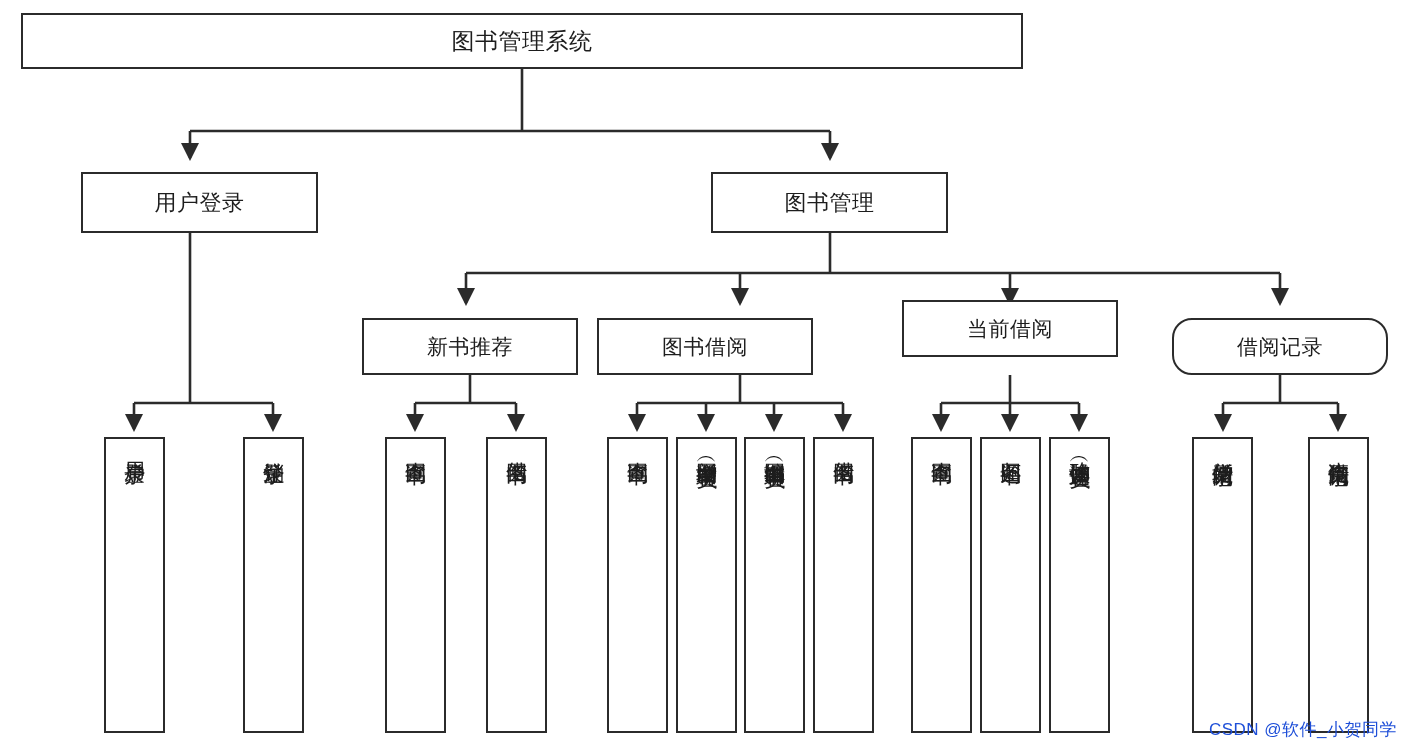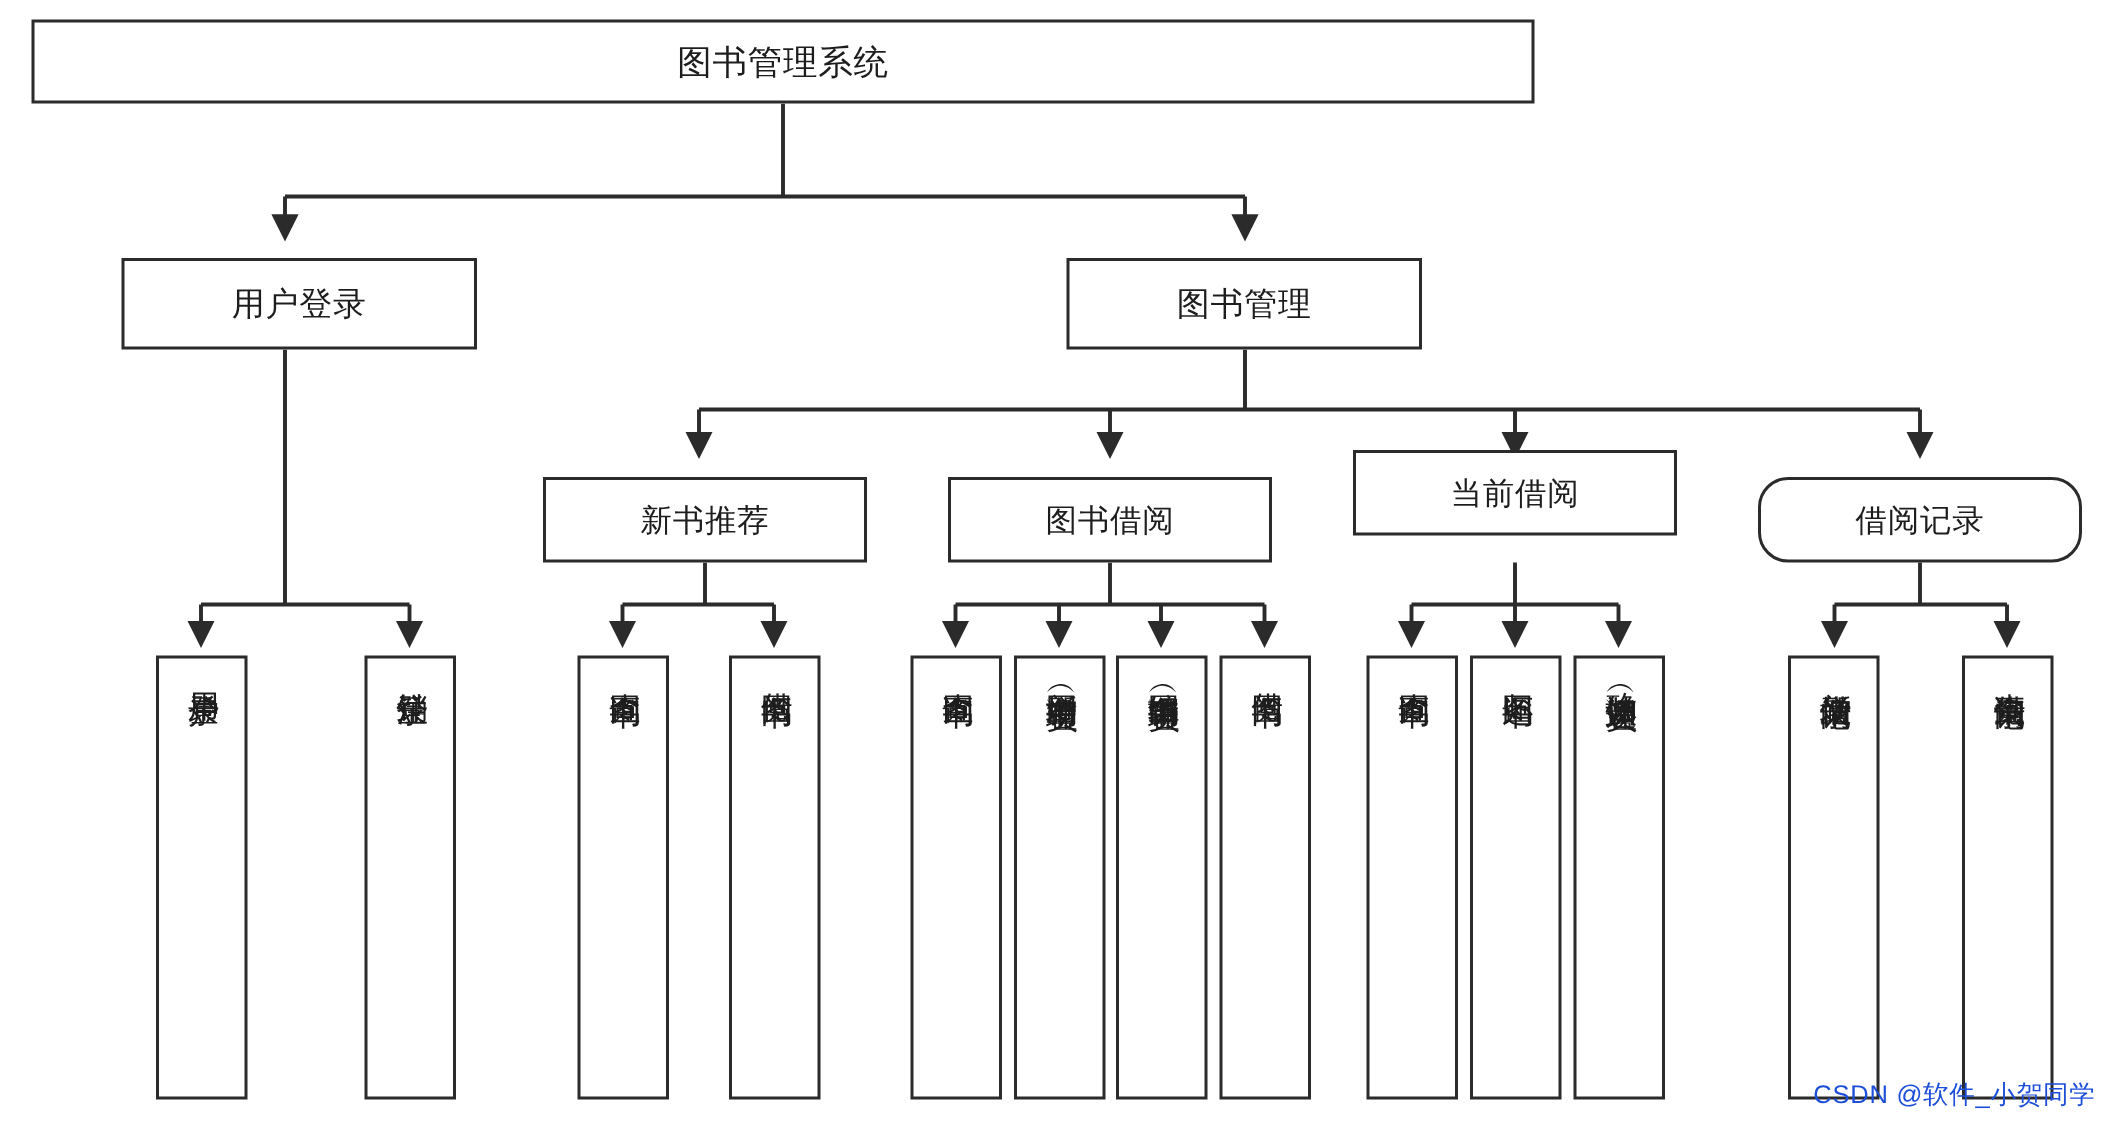--- a/index.html
+++ b/index.html
@@ -137,21 +137,21 @@
   </div>
 
   <div class="node lvl2" style="left:711px; top:172px; width:237px; height:61px;">
     <span class="node-label">图书管理</span>
   </div>
 
   <div class="node lvl3" style="left:362px; top:318px; width:216px; height:57px;">
     <span class="node-label">新书推荐</span>
   </div>
 
-  <div class="node lvl3" style="left:632px; top:318px; width:216px; height:57px;">
+  <div class="node lvl3" style="left:597px; top:318px; width:216px; height:57px;">
     <span class="node-label">图书借阅</span>
   </div>
 
   <div class="node lvl3" style="left:902px; top:300px; width:216px; height:57px;">
     <span class="node-label">当前借阅</span>
   </div>
 
   <div class="node lvl3" style="left:1172px; top:318px; width:216px; height:57px;border-radius:20px;">
     <span class="node-label">借阅记录</span>
   </div>

